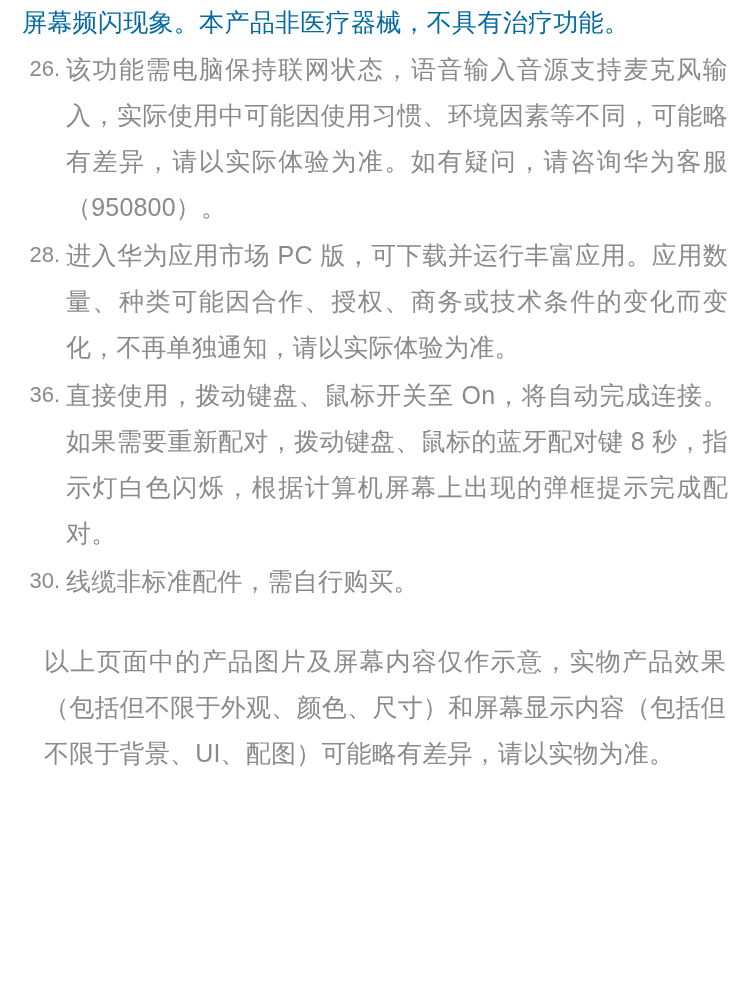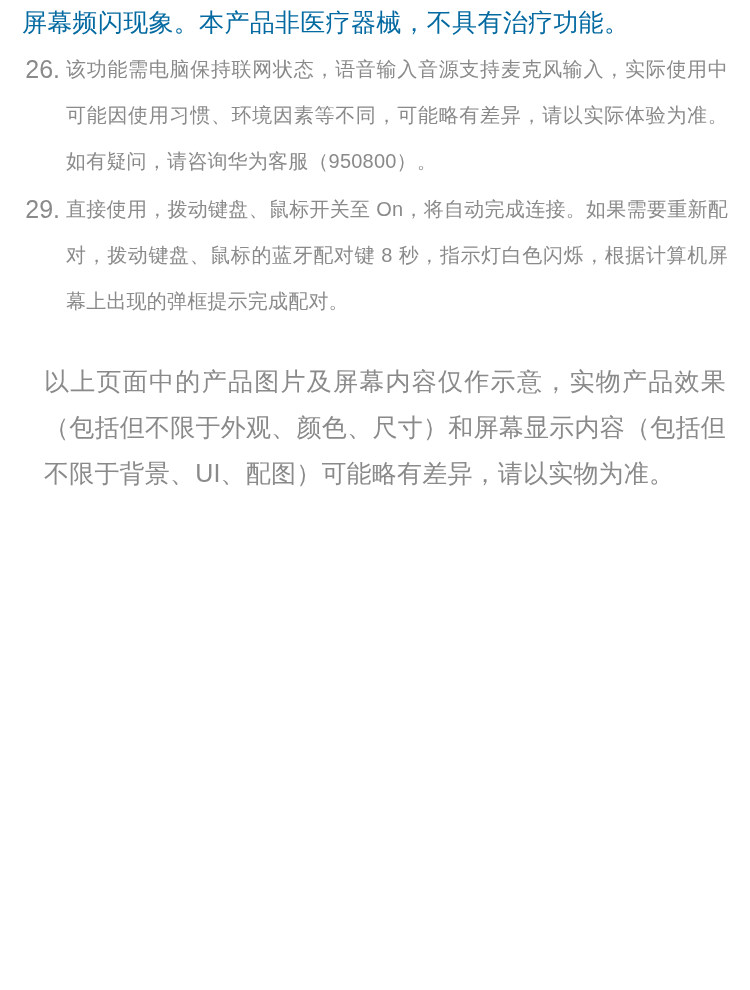--- a/index.html
+++ b/index.html
@@ -41,27 +41,27 @@
     line-height: 46px;
     color: #8a8a8a;
     margin-top: 2px;
   }
   .item-num {
     flex: 0 0 auto;
     width: 44px;
     text-align: right;
     padding-right: 6px;
     box-sizing: border-box;
-    font-size: 25px;
+    font-size: 22px;
     line-height: 46px;
     color: #8a8a8a;
   }
   .item-text {
     flex: 1 1 auto;
-    font-size: 20px;
+    font-size: 25px;
     line-height: 46px;
     color: #8a8a8a;
     letter-spacing: 0.2px;
     text-align: justify;
     text-justify: inter-ideograph;
   }
   .spacer {
     height: 34px;
   }
   .note {
@@ -81,22 +81,30 @@
 <div class="page">
 
   <div class="partial-line">屏幕频闪现象。本产品非医疗器械，不具有治疗功能。</div>
 
   <ol class="list">
     <li class="list-item">
       <span class="item-num">26.</span>
       <span class="item-text">该功能需电脑保持联网状态，语音输入音源支持麦克风输入，实际使用中可能因使用习惯、环境因素等不同，可能略有差异，请以实际体验为准。如有疑问，请咨询华为客服（950800）。</span>
     </li>
     <li class="list-item">
-      <span class="item-num">29.</span>
+      <span class="item-num">28.</span>
+      <span class="item-text">进入华为应用市场 PC 版，可下载并运行丰富应用。应用数量、种类可能因合作、授权、商务或技术条件的变化而变化，不再单独通知，请以实际体验为准。</span>
+    </li>
+    <li class="list-item">
+      <span class="item-num">36.</span>
       <span class="item-text">直接使用，拨动键盘、鼠标开关至 On，将自动完成连接。如果需要重新配对，拨动键盘、鼠标的蓝牙配对键 8 秒，指示灯白色闪烁，根据计算机屏幕上出现的弹框提示完成配对。</span>
+    </li>
+    <li class="list-item">
+      <span class="item-num">30.</span>
+      <span class="item-text">线缆非标准配件，需自行购买。</span>
     </li>
   </ol>
 
   <div class="spacer"></div>
 
   <div class="note">以上页面中的产品图片及屏幕内容仅作示意，实物产品效果（包括但不限于外观、颜色、尺寸）和屏幕显示内容（包括但不限于背景、UI、配图）可能略有差异，请以实物为准。</div>
 
 </div>
 
 </body></html>

